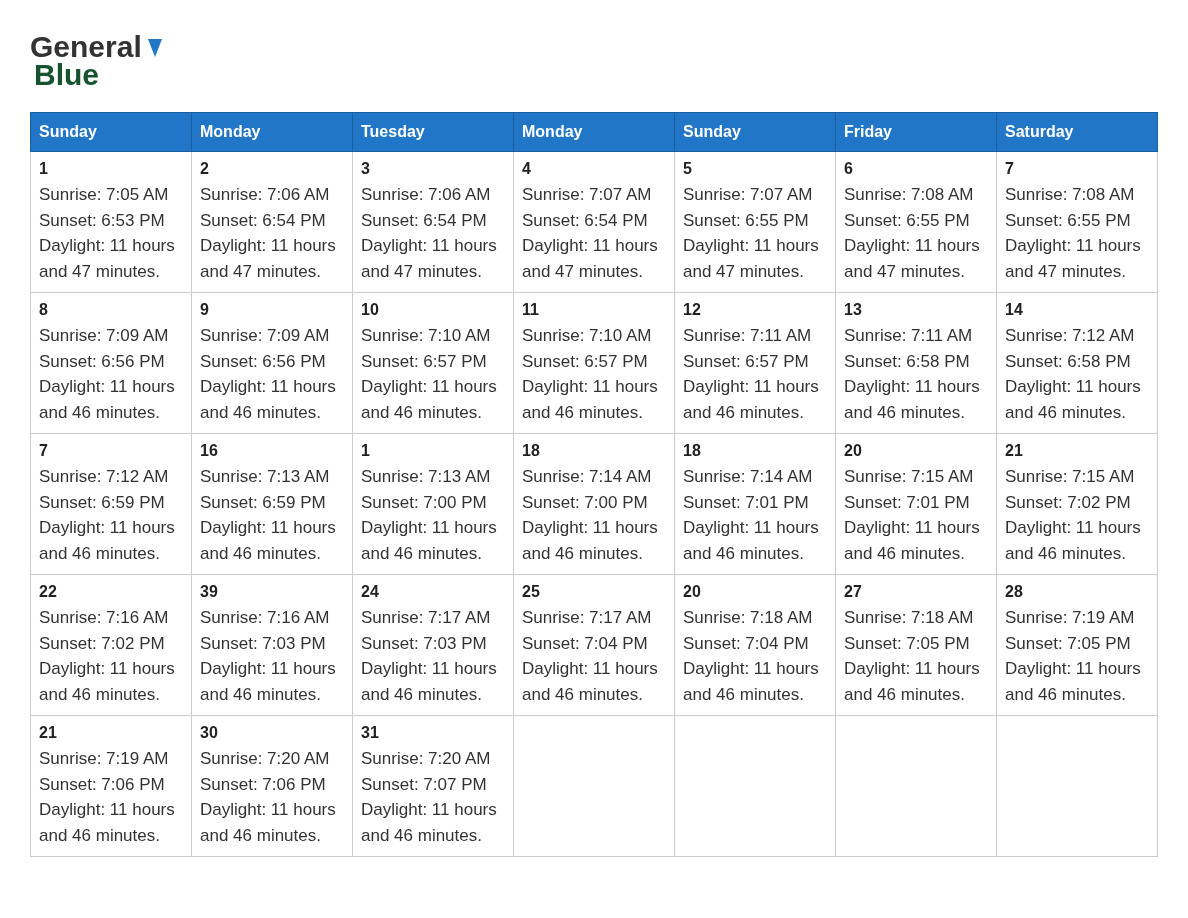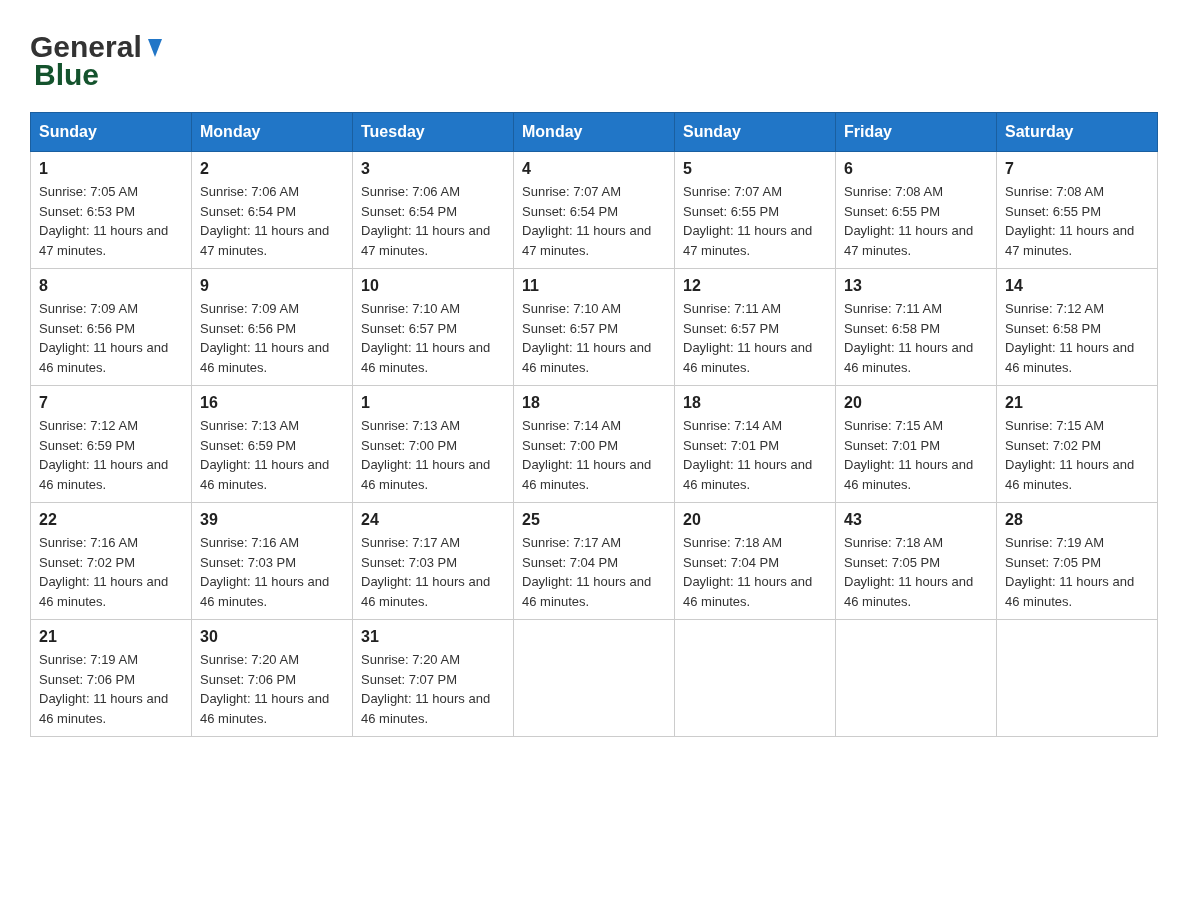--- a/index.html
+++ b/index.html
@@ -64,21 +64,21 @@
       color: #222;
     }
     .day-num {
       font-size: 16px;
       font-weight: bold;
       color: #222;
       display: block;
       margin-bottom: 4px;
     }
     .day-info {
-      font-size: 13px;
+      font-size: 17px;
       line-height: 1.5;
       color: #333;
     }
     .empty-cell {
       background: #fff;
     }
   </style>
 </head>
 <body>
 
@@ -320,21 +320,21 @@
         </td>
         <td>
           <span class="day-num">20</span>
           <div class="day-info">
             Sunrise: 7:18 AM<br>
             Sunset: 7:04 PM<br>
             Daylight: 11 hours and 46 minutes.
           </div>
         </td>
         <td>
-          <span class="day-num">43</span>
+          <span class="day-num">27</span>
           <div class="day-info">
             Sunrise: 7:18 AM<br>
             Sunset: 7:05 PM<br>
             Daylight: 11 hours and 46 minutes.
           </div>
         </td>
         <td>
           <span class="day-num">28</span>
           <div class="day-info">
             Sunrise: 7:19 AM<br>

